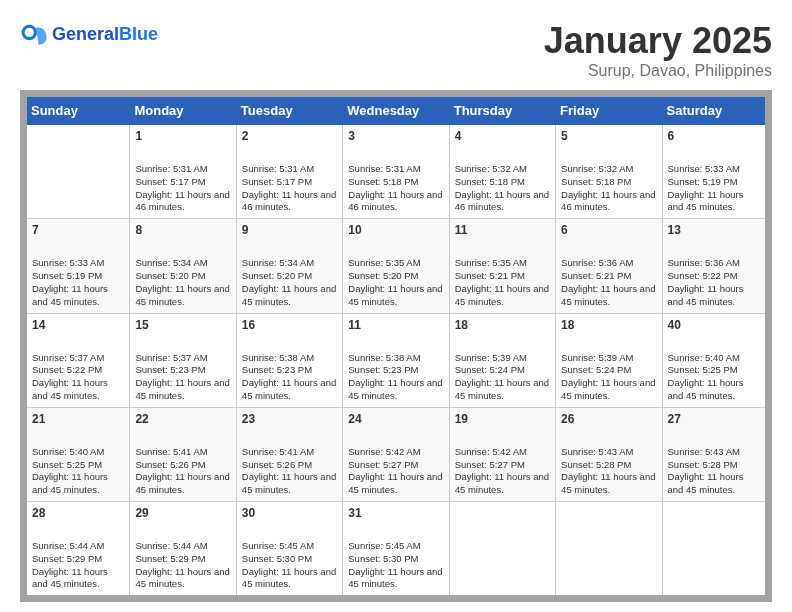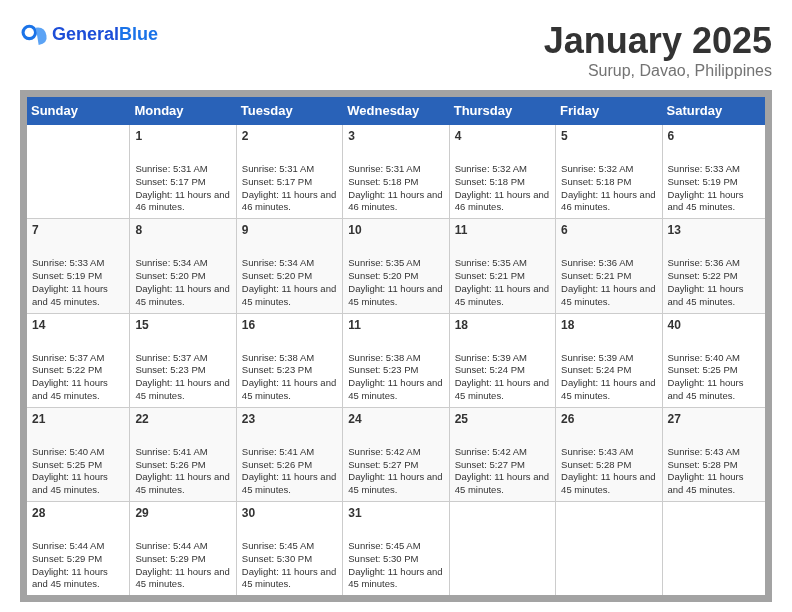--- a/index.html
+++ b/index.html
@@ -216,21 +216,21 @@
         </td>
         <td>
           <span class="day-number">23</span>
           <div class="day-info">Sunrise: 5:41 AM<br>Sunset: 5:26 PM<br>Daylight: 11 hours and 45 minutes.</div>
         </td>
         <td>
           <span class="day-number">24</span>
           <div class="day-info">Sunrise: 5:42 AM<br>Sunset: 5:27 PM<br>Daylight: 11 hours and 45 minutes.</div>
         </td>
         <td>
-          <span class="day-number">25</span>
+          <span class="day-number">19</span>
           <div class="day-info">Sunrise: 5:42 AM<br>Sunset: 5:27 PM<br>Daylight: 11 hours and 45 minutes.</div>
         </td>
         <td>
           <span class="day-number">26</span>
           <div class="day-info">Sunrise: 5:43 AM<br>Sunset: 5:28 PM<br>Daylight: 11 hours and 45 minutes.</div>
         </td>
         <td>
           <span class="day-number">27</span>
           <div class="day-info">Sunrise: 5:43 AM<br>Sunset: 5:28 PM<br>Daylight: 11 hours and 45 minutes.</div>
         </td>

